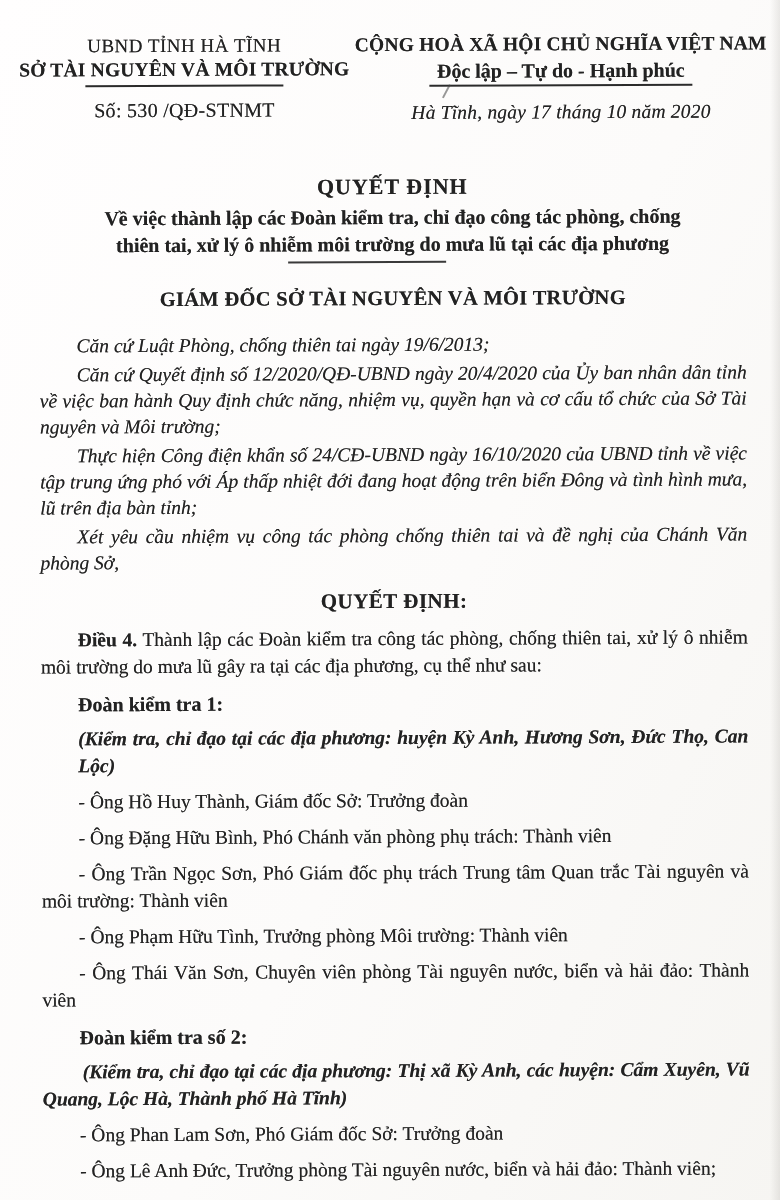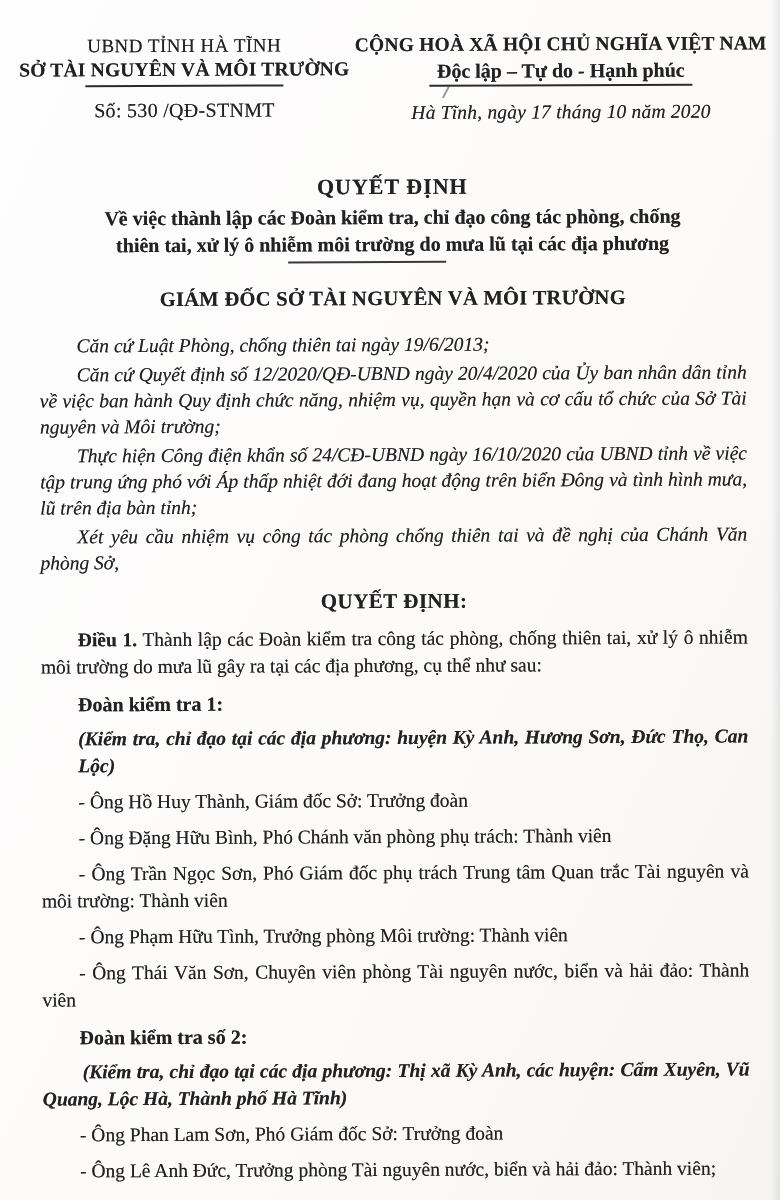--- a/index.html
+++ b/index.html
@@ -103,21 +103,21 @@
 
       <div class="preamble">
         <p>Căn cứ Luật Phòng, chống thiên tai ngày 19/6/2013;</p>
         <p>Căn cứ Quyết định số 12/2020/QĐ-UBND ngày 20/4/2020 của Ủy ban nhân dân tỉnh về việc ban hành Quy định chức năng, nhiệm vụ, quyền hạn và cơ cấu tổ chức của Sở Tài nguyên và Môi trường;</p>
         <p>Thực hiện Công điện khẩn số 24/CĐ-UBND ngày 16/10/2020 của UBND tỉnh về việc tập trung ứng phó với Áp thấp nhiệt đới đang hoạt động trên biển Đông và tình hình mưa, lũ trên địa bàn tỉnh;</p>
         <p>Xét yêu cầu nhiệm vụ công tác phòng chống thiên tai và đề nghị của Chánh Văn phòng Sở,</p>
       </div>
 
       <div class="d-heading">QUYẾT ĐỊNH:</div>
 
-      <p class="article"><b>Điều 1.</b><span> Thành lập các Đoàn kiểm tra công tác phòng, chống thiên tai, xử lý ô nhiễm môi trường do mưa lũ gây ra tại các địa phương, cụ thể như sau:</span></p>
+      <p class="article"><b>Điều 4.</b><span> Thành lập các Đoàn kiểm tra công tác phòng, chống thiên tai, xử lý ô nhiễm môi trường do mưa lũ gây ra tại các địa phương, cụ thể như sau:</span></p>
 
       <div class="team-1">
         <div class="team-heading">Đoàn kiểm tra 1:</div>
         <p class="scope">(Kiểm tra, chỉ đạo tại các địa phương: huyện Kỳ Anh, Hương Sơn, Đức Thọ, Can Lộc)</p>
         <p class="member">- Ông Hồ Huy Thành, Giám đốc Sở: Trưởng đoàn</p>
         <p class="member">- Ông Đặng Hữu Bình, Phó Chánh văn phòng phụ trách: Thành viên</p>
         <p class="member">- Ông Trần Ngọc Sơn, Phó Giám đốc phụ trách Trung tâm Quan trắc Tài nguyên và môi trường: Thành viên</p>
         <p class="member">- Ông Phạm Hữu Tình, Trưởng phòng Môi trường: Thành viên</p>
         <p class="member">- Ông Thái Văn Sơn, Chuyên viên phòng Tài nguyên nước, biển và hải đảo: Thành viên</p>
       </div>

